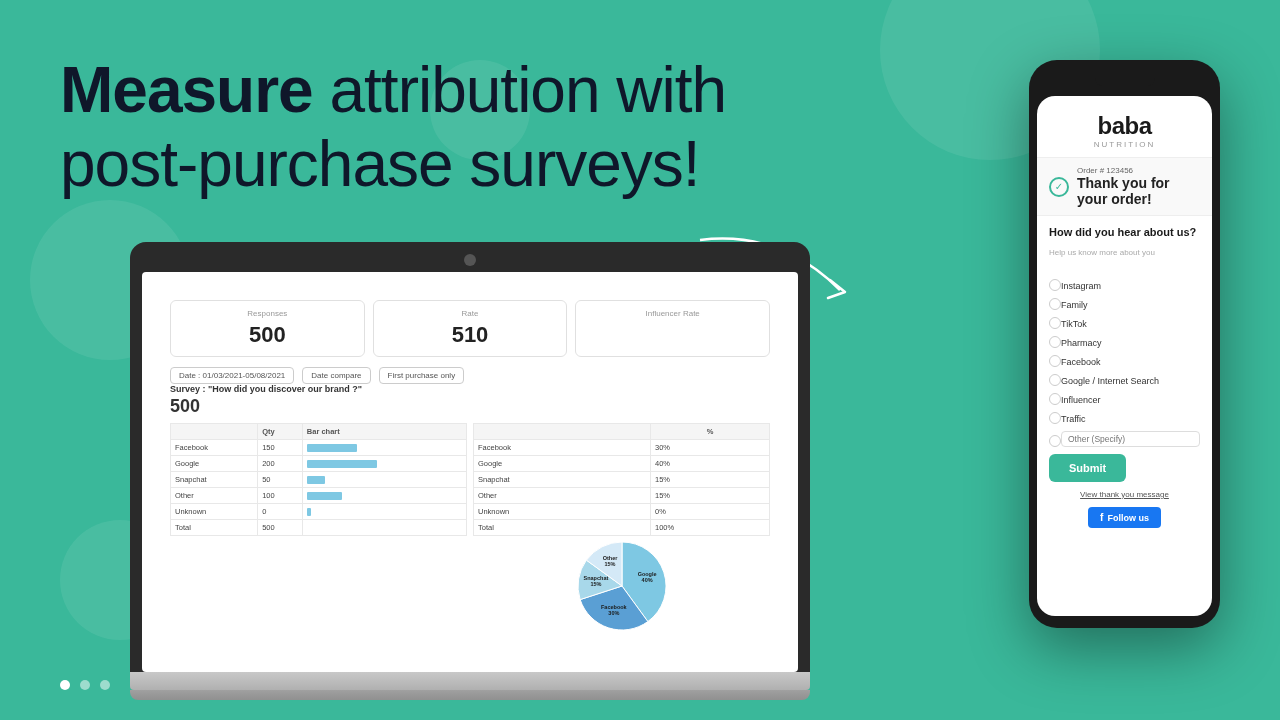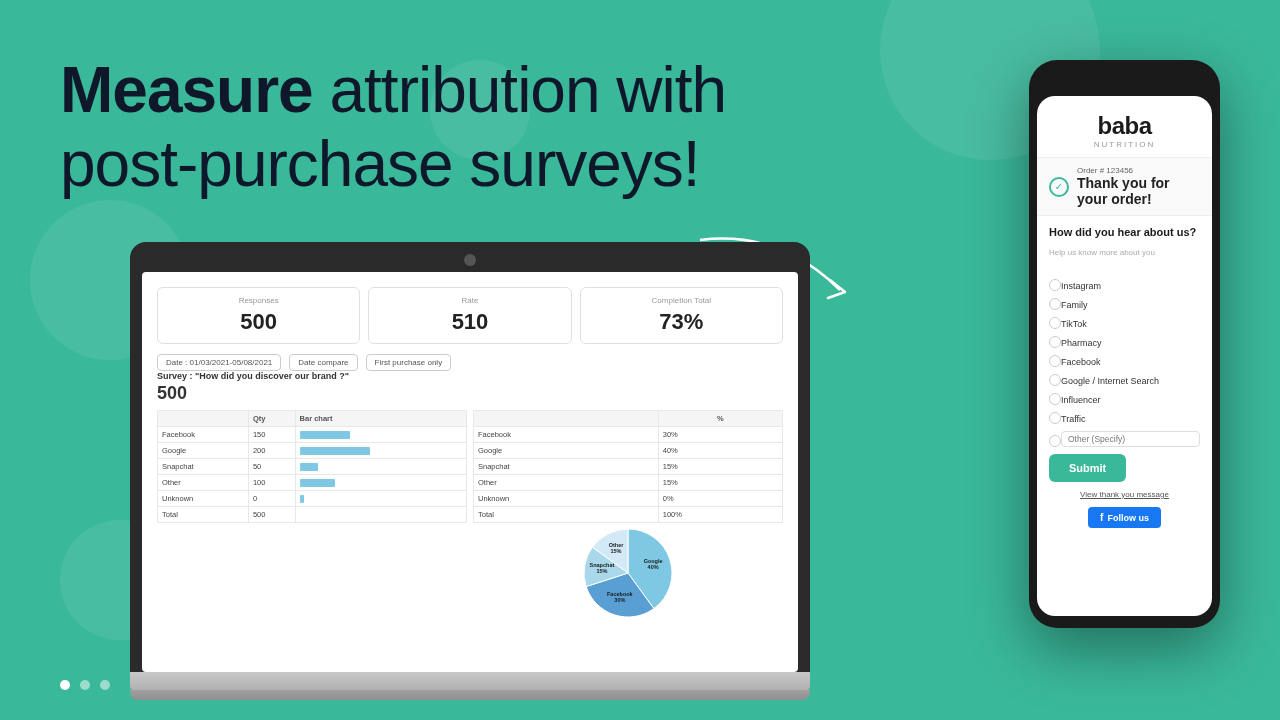--- a/index.html
+++ b/index.html
@@ -64,21 +64,21 @@
     .laptop-notch {
       width: 12px;
       height: 12px;
       background: #555;
       border-radius: 50%;
       margin: 0 auto 6px;
     }
     .laptop-screen {
       background: white;
       border-radius: 4px;
-      padding: 15px;
+      padding: 28px;
       height: 400px;
       overflow: hidden;
     }
     .laptop-base {
       background: linear-gradient(to bottom, #c8c8c8, #b0b0b0);
       height: 18px;
       border-radius: 0 0 4px 4px;
       position: relative;
     }
     .laptop-foot {
@@ -396,22 +396,21 @@
         <div class="dash-stats">
           <div class="dash-stat">
             <div class="dash-stat-label">Responses</div>
             <div class="dash-stat-value">500</div>
           </div>
           <div class="dash-stat">
             <div class="dash-stat-label">Rate</div>
             <div class="dash-stat-value">510</div>
           </div>
           <div class="dash-stat">
-            <div class="dash-stat-label">Completion Total</div>
-            <div class="dash-stat-value">73%</div>
+            <div class="dash-stat-label">Influencer Rate</div>
           </div>
         </div>
 
         <div class="dash-filters">
           <div class="dash-filter">Date : 01/03/2021-05/08/2021</div>
           <div class="dash-filter">Date compare</div>
           <div class="dash-filter">First purchase only</div>
         </div>
 
         <div class="dash-survey-title">Survey : "How did you discover our brand ?"</div>

